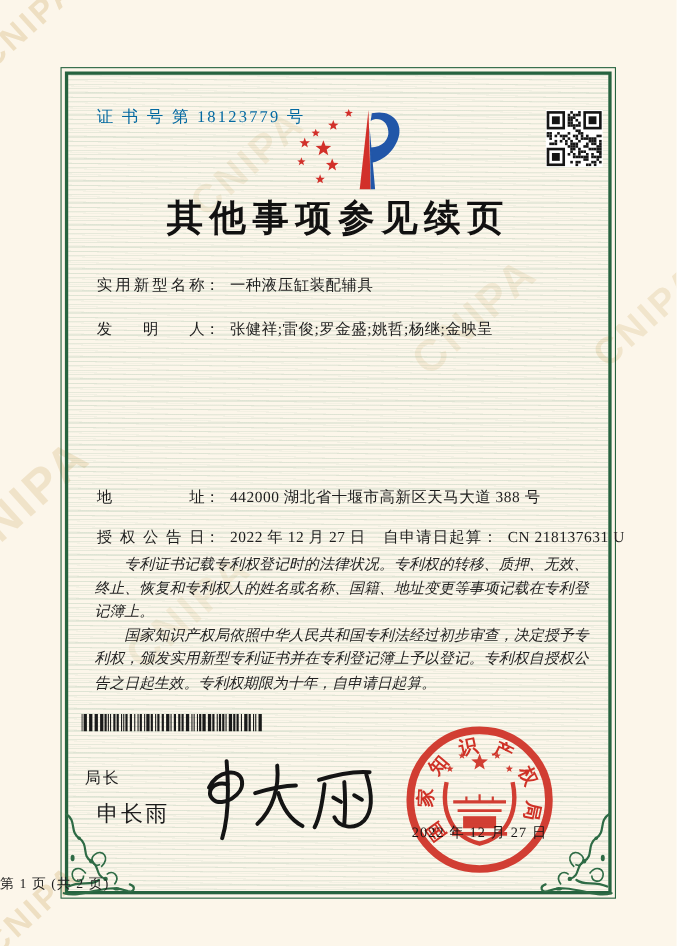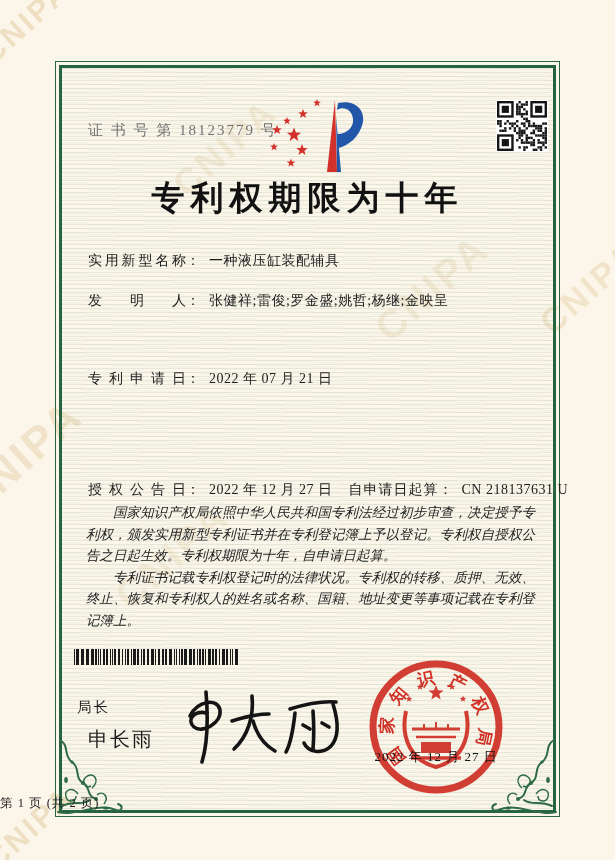--- a/index.html
+++ b/index.html
@@ -18,21 +18,21 @@
       z-index:1;pointer-events:none;white-space:nowrap;}
   .wm.tl{left:26px;top:22px;font-size:30px;opacity:.55;}
   .wm.lm{left:20px;top:458px;font-size:44px;opacity:.45;}
   .wm.bl{left:30px;top:828px;font-size:30px;opacity:.55;}
   .wm.rm{left:589px;top:288px;opacity:.42;}
   .wm.m0{left:225px;top:148px;font-size:36px;opacity:.30;}
   .wm.m1{left:432px;top:288px;font-size:40px;opacity:.30;}
   .wm.m2{left:172px;top:556px;font-size:40px;opacity:.26;}
   
   .content{position:absolute;inset:0;z-index:3;}
-  .cert-no{position:absolute;left:88px;top:97px;font-size:15px;letter-spacing:2px;color:#737373;margin-top:24px;}
+  .cert-no{position:absolute;left:88px;top:97px;font-size:15px;letter-spacing:2px;color:#0369a1;}
   .logo{position:absolute;left:258px;top:92px;}
   .qr{position:absolute;left:496px;top:100px;}
   .title{position:absolute;left:0;top:176px;width:615px;text-align:center;
          font-size:33px;font-weight:bold;letter-spacing:6px;color:#111;}
   .row{position:absolute;left:88px;width:460px;font-size:14px;line-height:19px;white-space:nowrap;}
   .flabel{display:inline-block;width:98px;text-align:justify;text-align-last:justify;
           -moz-text-align-last:justify;vertical-align:bottom;}
   .fvalue{margin-left:9px;letter-spacing:.5px;}
   .pair2{margin-left:16px;}
   .pair2 .flabel2{letter-spacing:1px;}
@@ -265,38 +265,38 @@
           <rect x="41.46" y="46.22" width="2.38" height="2.38"></rect>
           <rect x="43.839999999999996" y="46.22" width="2.38" height="2.38"></rect>
           <rect x="48.599999999999994" y="46.22" width="2.38" height="2.38"></rect>
           <rect x="27.18" y="48.599999999999994" width="2.38" height="2.38"></rect>
           <rect x="36.699999999999996" y="48.599999999999994" width="2.38" height="2.38"></rect>
           <rect x="39.08" y="48.599999999999994" width="2.38" height="2.38"></rect>
           <rect x="43.839999999999996" y="48.599999999999994" width="2.38" height="2.38"></rect>
         </g>
     </svg>
 
-    <div class="title">专利权期限为十年</div>
+    <div class="title">其他事项参见续页</div>
 
     <div class="row" style="top:251px">
       <span class="flabel">实用新型名称</span><span>：</span><span class="fvalue">一种液压缸装配辅具</span>
     </div>
     <div class="row" style="top:291px">
       <span class="flabel">发明人</span><span>：</span><span class="fvalue">张健祥;雷俊;罗金盛;姚哲;杨继;金映呈</span>
     </div>
-    <div class="row" style="top:369px">
-      <span class="flabel">专利申请日</span><span>：</span><span class="fvalue">2022 年 07 月 21 日</span>
+    <div class="row" style="top:443px">
+      <span class="flabel">地址</span><span>：</span><span class="fvalue">442000 湖北省十堰市高新区天马大道 388 号</span>
     </div>
     <div class="row" style="top:480px">
       <span class="flabel">授权公告日</span><span>：</span><span class="fvalue">2022 年 12 月 27 日</span><span class="pair2"><span class="flabel2">自申请日起算</span><span>：</span><span class="fvalue">CN 218137631 U</span></span>
     </div>
 
     <div class="body-text">
+      <p>专利证书记载专利权登记时的法律状况。专利权的转移、质押、无效、终止、恢复和专利权人的姓名或名称、国籍、地址变更等事项记载在专利登记簿上。</p>
       <p>国家知识产权局依照中华人民共和国专利法经过初步审查，决定授予专利权，颁发实用新型专利证书并在专利登记簿上予以登记。专利权自授权公告之日起生效。专利权期限为十年，自申请日起算。</p>
-      <p>专利证书记载专利权登记时的法律状况。专利权的转移、质押、无效、终止、恢复和专利权人的姓名或名称、国籍、地址变更等事项记载在专利登记簿上。</p>
     </div>
 
     <svg class="barcode" width="167" height="16" viewBox="0 0 167 16">
       <g id="barcode-bars" fill="#1a1a1a">
           <rect x="0" y="0" width="1" height="16"></rect>
           <rect x="2" y="0" width="3" height="16"></rect>
           <rect x="7" y="0" width="3" height="16"></rect>
           <rect x="12" y="0" width="3" height="16"></rect>
           <rect x="17" y="0" width="3" height="16"></rect>
           <rect x="21" y="0" width="2" height="16"></rect>

